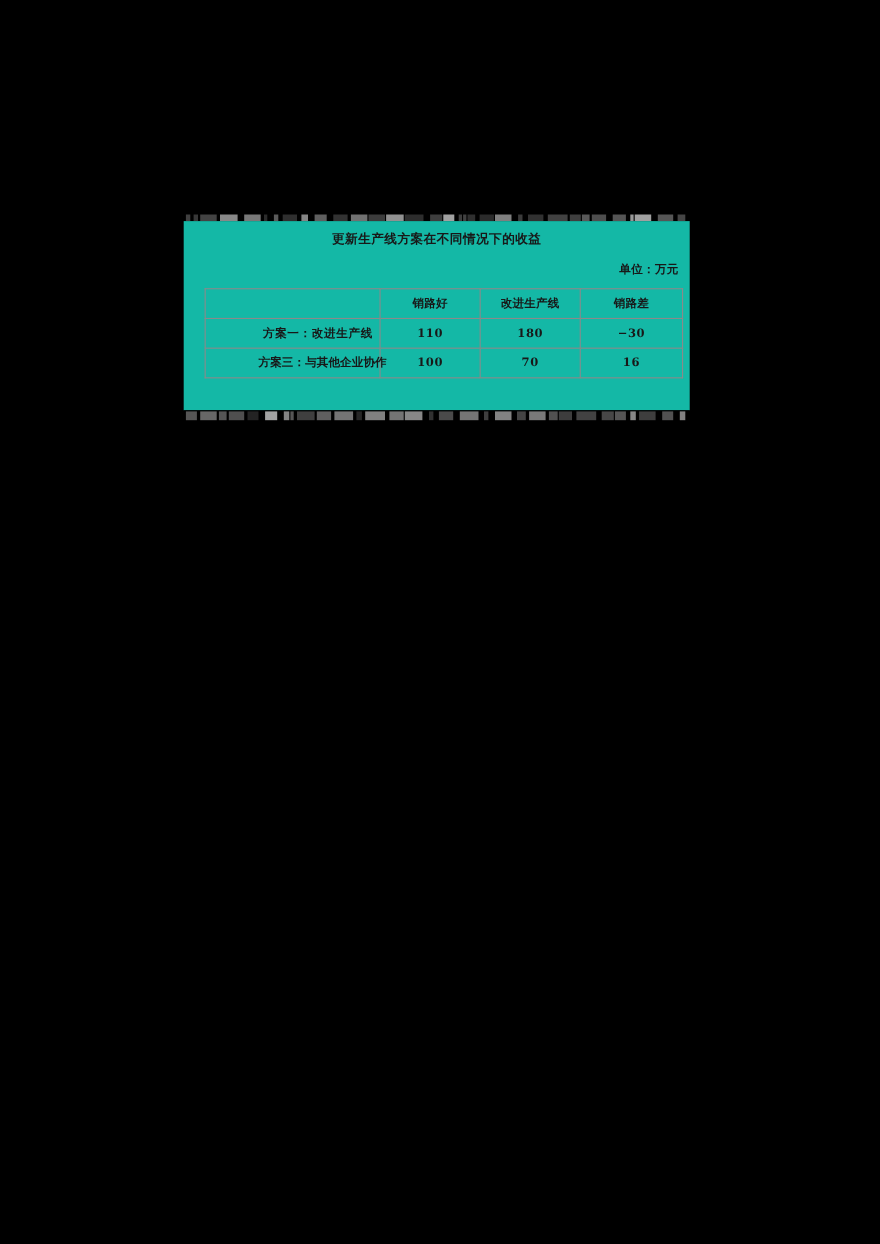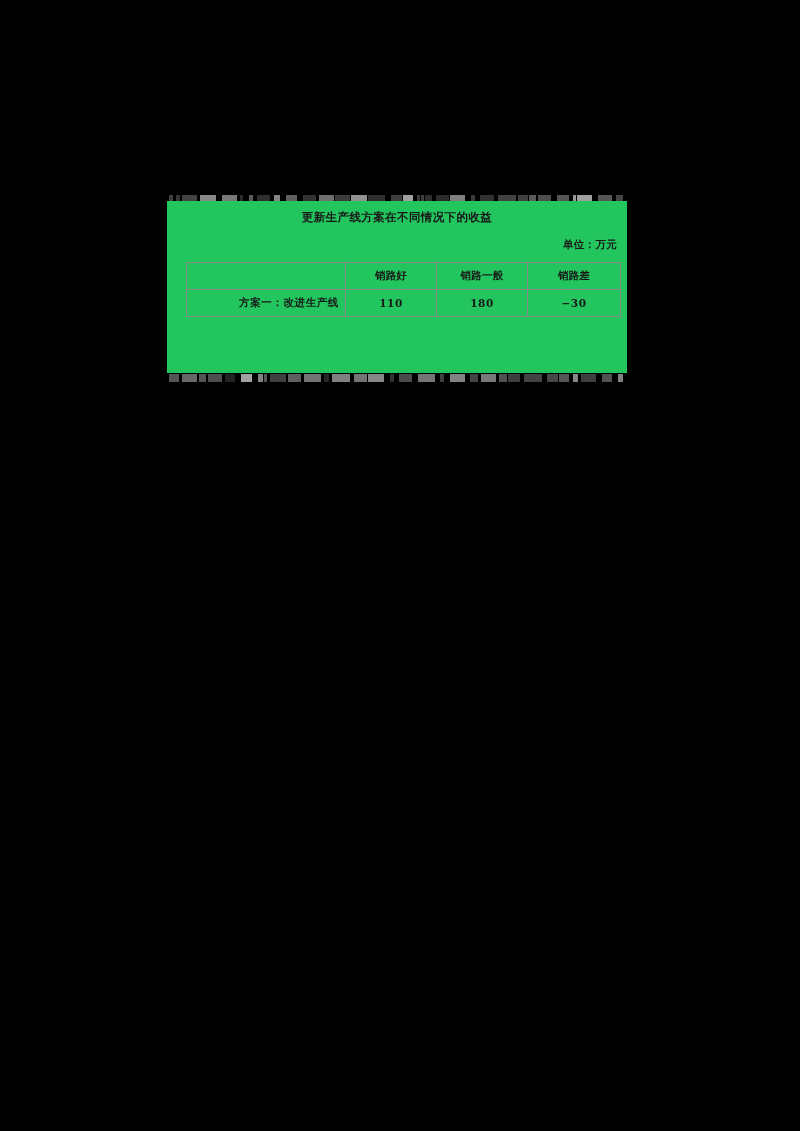--- a/index.html
+++ b/index.html
@@ -15,21 +15,21 @@
     font-family: "DejaVu Serif", "Liberation Serif", serif;
   }
 
   
   .doc-card {
     position: absolute;
     left: 167px;
     top: 201px;
     width: 460px;
     height: 172px;
-    background: #22c55e;
+    background: #14b8a6;
   }
 
   
   .noise-strip {
     position: absolute;
     overflow: hidden;
     background: #000000;
   }
   .noise-strip.top {
     left: 167px;
@@ -165,30 +165,36 @@
       <colgroup>
         <col class="col-label">
         <col class="col-data">
         <col class="col-data">
         <col class="col-data-wide">
       </colgroup>
       <thead>
         <tr>
           <th class="corner"></th>
           <th>销路好</th>
-          <th>销路一般</th>
+          <th>改进生产线</th>
           <th>销路差</th>
         </tr>
       </thead>
       <tbody>
         <tr class="row-1">
           <td class="label-cell">方案一：改进生产线</td>
           <td class="num">110</td>
           <td class="num">180</td>
           <td class="num">−30</td>
+        </tr>
+        <tr class="row-3 row-last">
+          <td class="label-cell">方案三：与其他企业协作</td>
+          <td class="num">100</td>
+          <td class="num">70</td>
+          <td class="num">16</td>
         </tr>
       </tbody>
     </table>
   </div>
 
   <div class="noise-strip bottom">
       <i style="left: 2px; width: 10px; background: rgb(113, 113, 113); opacity: 0.75;"></i>
       <i style="left: 15px; width: 15px; background: rgb(145, 145, 145); opacity: 0.71;"></i>
       <i style="left: 32px; width: 7px; background: rgb(152, 152, 152); opacity: 0.56;"></i>
       <i style="left: 41px; width: 14px; background: rgb(175, 175, 175); opacity: 0.45;"></i>

